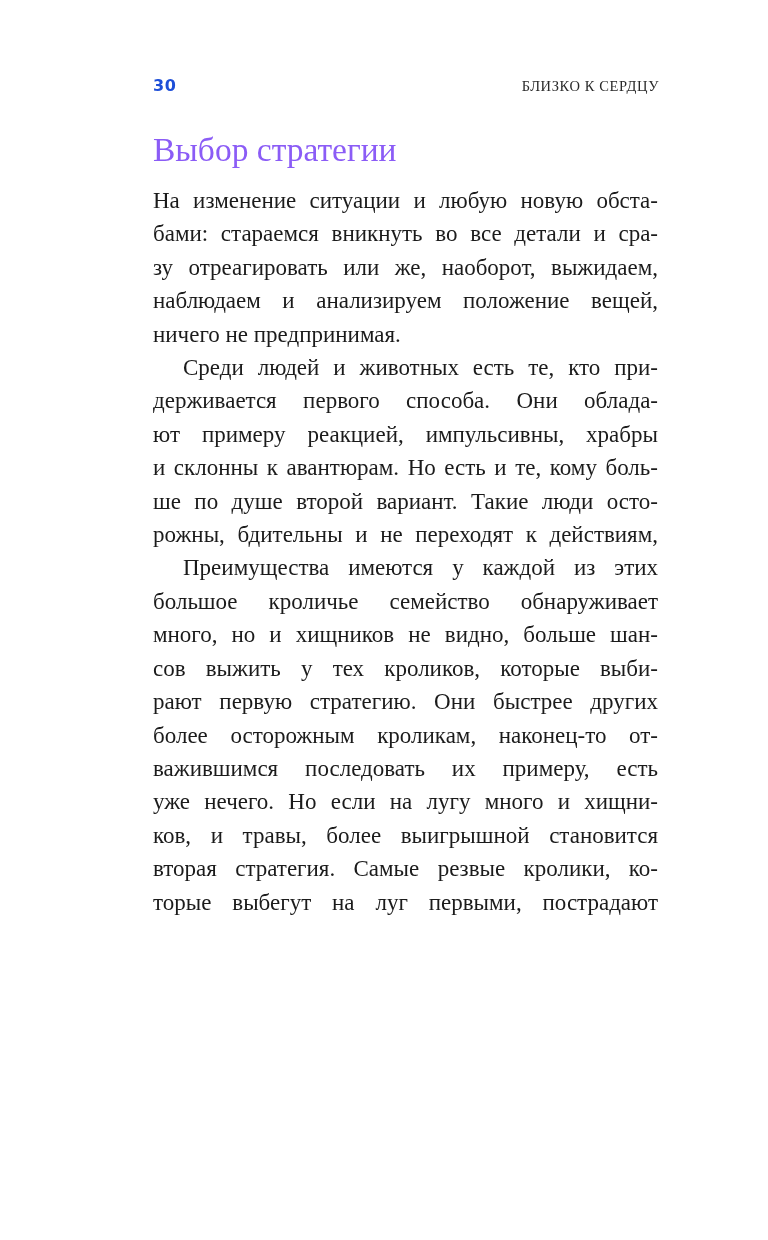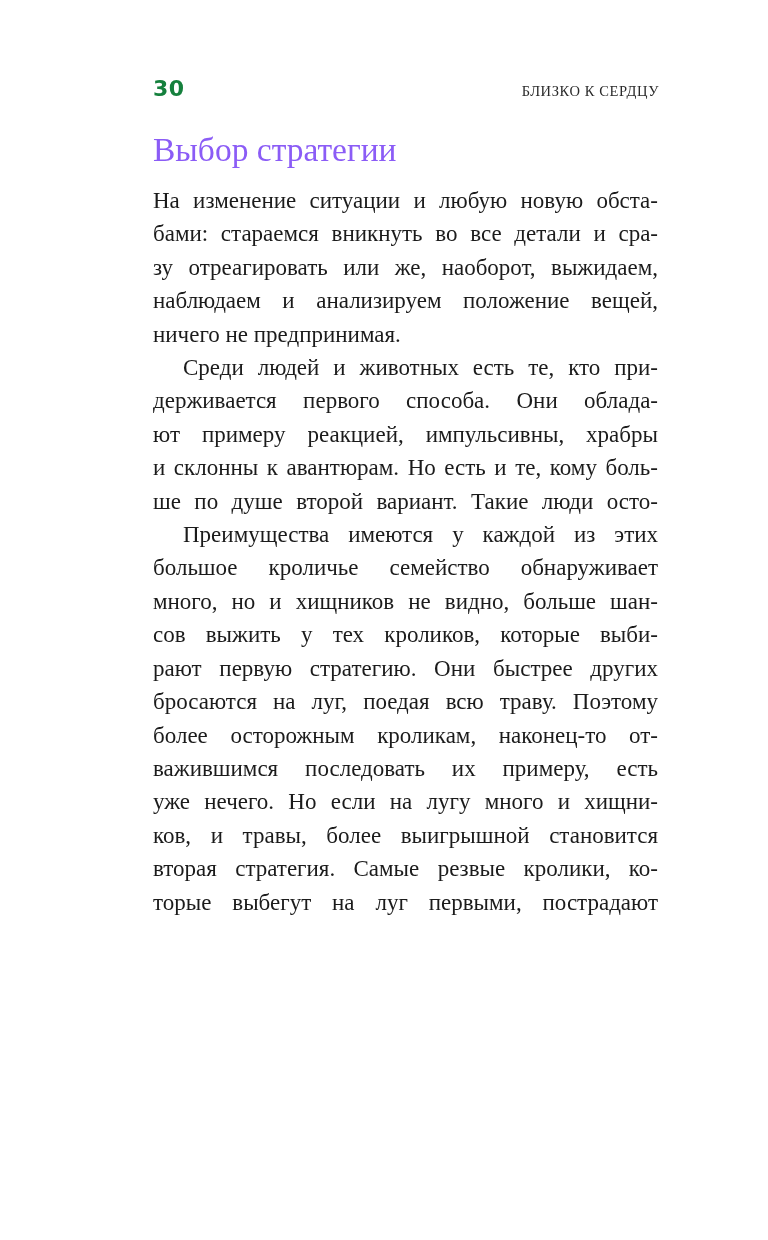--- a/index.html
+++ b/index.html
@@ -24,23 +24,23 @@
     top: 76px;
     left: 153px;
     width: 506px;
     display: flex;
     justify-content: space-between;
     align-items: baseline;
   }
   .page-number {
     font-family: "DejaVu Sans", "Liberation Sans", sans-serif;
     font-weight: 800;
-    font-size: 22px;
+    font-size: 16px;
     letter-spacing: 0.5px;
-    color: #15803d;
+    color: #1d4ed8;
   }
   .running-title {
     font-family: "Liberation Serif", serif;
     font-size: 14.5px;
     letter-spacing: 0.6px;
     color: #2a2a2a;
   }
   .chapter-title {
     position: absolute;
     top: 130px;
@@ -98,28 +98,28 @@
         <div class="line just">зу отреагировать или же, наоборот, выжидаем,</div>
         <div class="line just">наблюдаем и анализируем положение вещей,</div>
         <div class="line">ничего не предпринимая.</div>
       </div>
       <div class="paragraph indent">
         <div class="line just">Среди людей и животных есть те, кто при-</div>
         <div class="line just">держивается первого способа. Они облада-</div>
         <div class="line just">ют примеру реакцией, импульсивны, храбры</div>
         <div class="line just">и склонны к авантюрам. Но есть и те, кому боль-</div>
         <div class="line just">ше по душе второй вариант. Такие люди осто-</div>
+        <div class="line just">рожны, бдительны и не переходят к действиям,</div>
       </div>
       <div class="paragraph indent">
         <div class="line just">Преимущества имеются у каждой из этих</div>
         <div class="line just">большое кроличье семейство обнаруживает</div>
         <div class="line just">много, но и хищников не видно, больше шан-</div>
         <div class="line just">сов выжить у тех кроликов, которые выби-</div>
         <div class="line just">рают первую стратегию. Они быстрее других</div>
-        <div class="line just">бросаются на луг, поедая всю траву. Поэтому</div>
         <div class="line just">более осторожным кроликам, наконец-то от-</div>
         <div class="line just">важившимся последовать их примеру, есть</div>
         <div class="line just">уже нечего. Но если на лугу много и хищни-</div>
         <div class="line just">ков, и травы, более выигрышной становится</div>
         <div class="line just">вторая стратегия. Самые резвые кролики, ко-</div>
         <div class="line just">торые выбегут на луг первыми, пострадают</div>
       </div>
     </div>
 
 </div>

